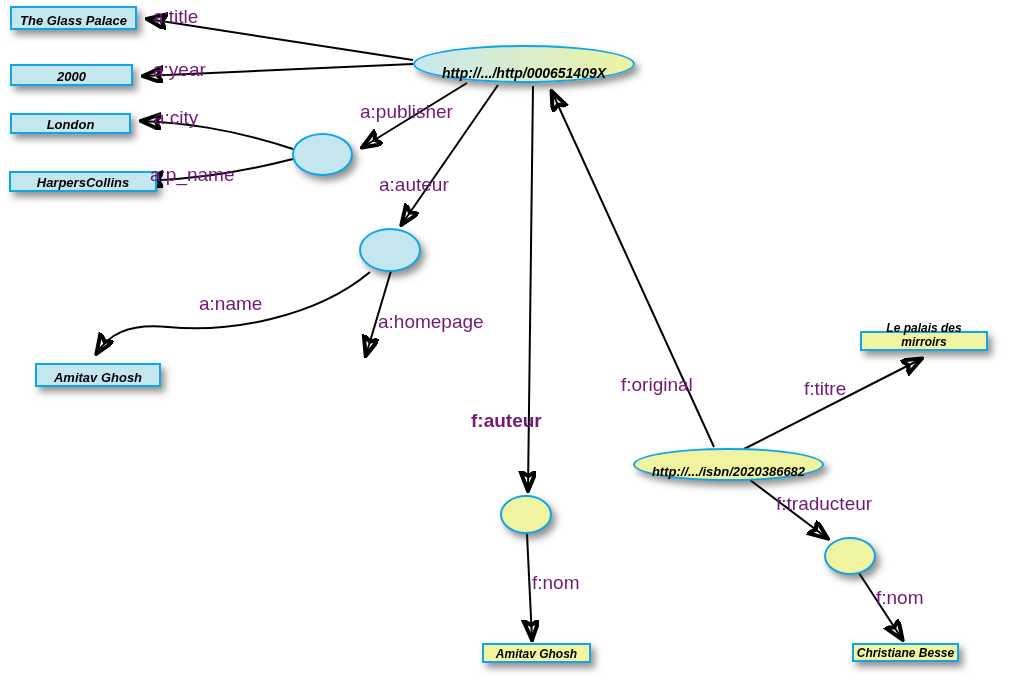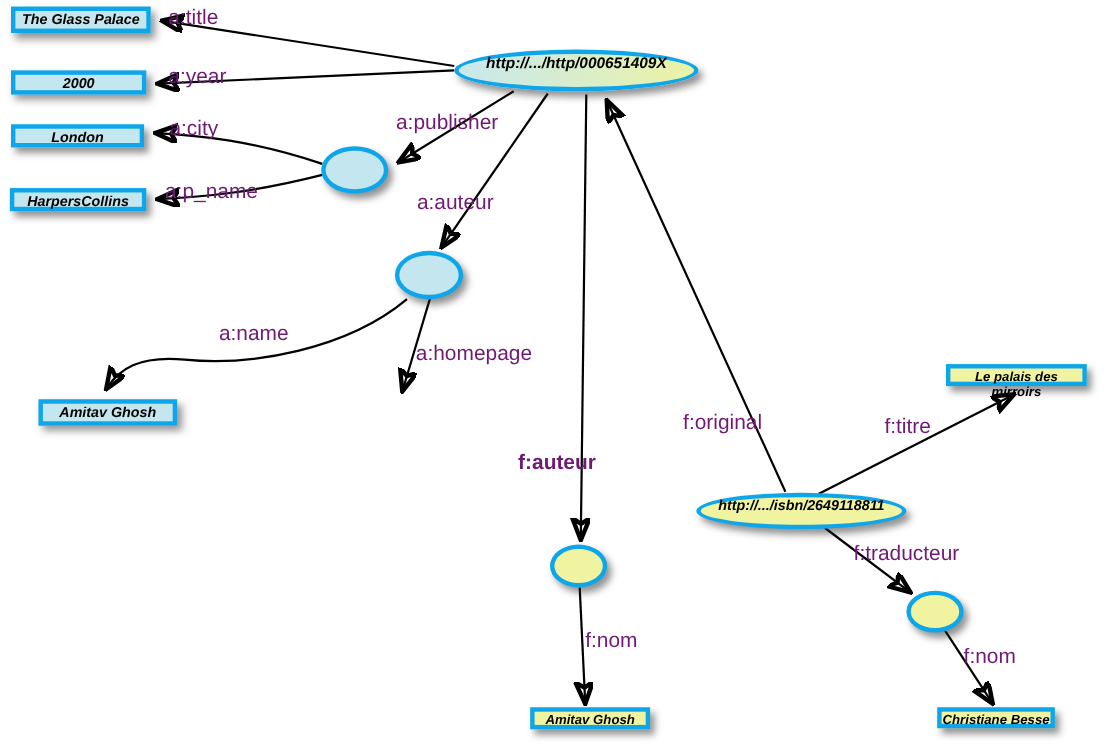--- a/index.html
+++ b/index.html
@@ -8,22 +8,22 @@
     width:1011px;height:685px;
     background:#ffffff;
     font-family:"Liberation Sans", sans-serif;
     overflow:hidden;
   }
   .edges{position:absolute;left:0;top:0;width:1011px;height:685px;z-index:1;}
   .edges path{stroke:#000;stroke-width:2;fill:none;}
 
   .node{
     position:absolute;z-index:2;
-    display:flex;align-items:flex-start;justify-content:center;
-    border:4px solid #0ea5e9;
+    display:flex;align-items:flex-end;justify-content:center;
+    border:2px solid #0ea5e9;
     box-sizing:border-box;
     font-weight:bold;font-style:italic;
     color:#000;text-align:center;
     box-shadow:4px 5px 7px rgba(40,40,40,0.50);
   }
   .rect-lit{background:#c4e6ee;font-size:13px;}
   .rect-lit-y{background:#f0f4a1;font-size:12px;}
   .ellipse{border-radius:50%;}
   .bnode-blue{background:#c4e6ee;border-radius:50%;}
   .bnode-yellow{background:#f0f4a1;border-radius:50%;}
@@ -67,42 +67,42 @@
 
   <div class="node rect-lit" style="left:10px;top:6px;width:127px;height:24px;">
       <span>The Glass Palace</span>
     </div>
   <div class="node rect-lit" style="left:10px;top:64px;width:123px;height:22px;">
       <span>2000</span>
     </div>
   <div class="node rect-lit" style="left:10px;top:113px;width:121px;height:21px;">
       <span>London</span>
     </div>
-  <div class="node rect-lit" style="left:9px;top:171px;width:124px;height:21px;">
+  <div class="node rect-lit" style="left:9px;top:171px;width:148px;height:21px;">
       <span>HarpersCollins</span>
     </div>
   <div class="node rect-lit" style="left:35px;top:363px;width:126px;height:24px;">
       <span>Amitav Ghosh</span>
     </div>
 
   <div class="node rect-lit-y" style="left:860px;top:331px;width:128px;height:20px;">
       <span>Le palais des mirroirs</span>
     </div>
   <div class="node rect-lit-y" style="left:482px;top:643px;width:109px;height:20px;">
       <span>Amitav Ghosh</span>
     </div>
   <div class="node rect-lit-y" style="left:852px;top:643px;width:107px;height:19px;">
       <span>Christiane Besse</span>
     </div>
 
   <div class="node ellipse uri-en" style="left:413px;top:45px;width:222px;height:38px;">
       <span>http://.../http/000651409X</span>
     </div>
   <div class="node ellipse uri-fr" style="left:633px;top:448px;width:191px;height:33px;">
-      <span>http://.../isbn/2649118811</span>
+      <span>http://.../isbn/2020386682</span>
     </div>
 
   <div class="node bnode-blue" style="left:292px;top:133px;width:61px;height:43px;"></div>
   <div class="node bnode-blue" style="left:359px;top:228px;width:62px;height:44px;"></div>
   <div class="node bnode-yellow" style="left:500px;top:495px;width:52px;height:39px;"></div>
   <div class="node bnode-yellow" style="left:824px;top:537px;width:52px;height:38px;"></div>
 
   <span class="elabel" style="left:153px;top:6px;">a:title</span>
   <span class="elabel" style="left:153px;top:59px;">a:year</span>
   <span class="elabel" style="left:154px;top:107px;">a:city</span>

